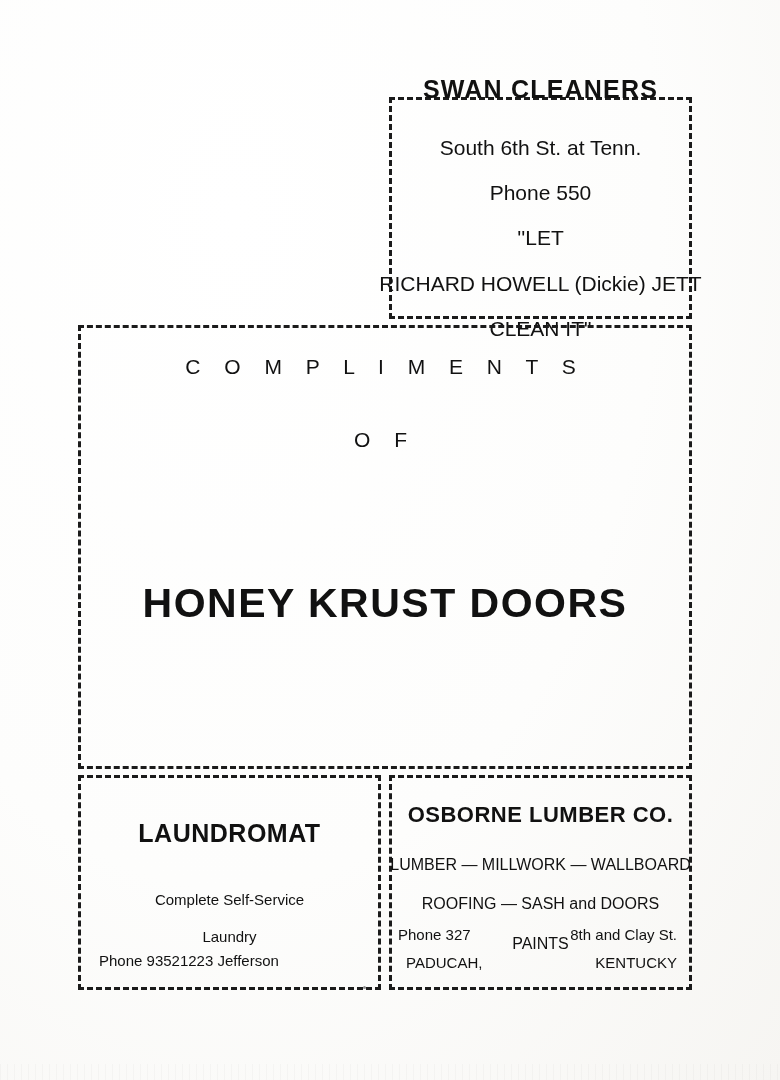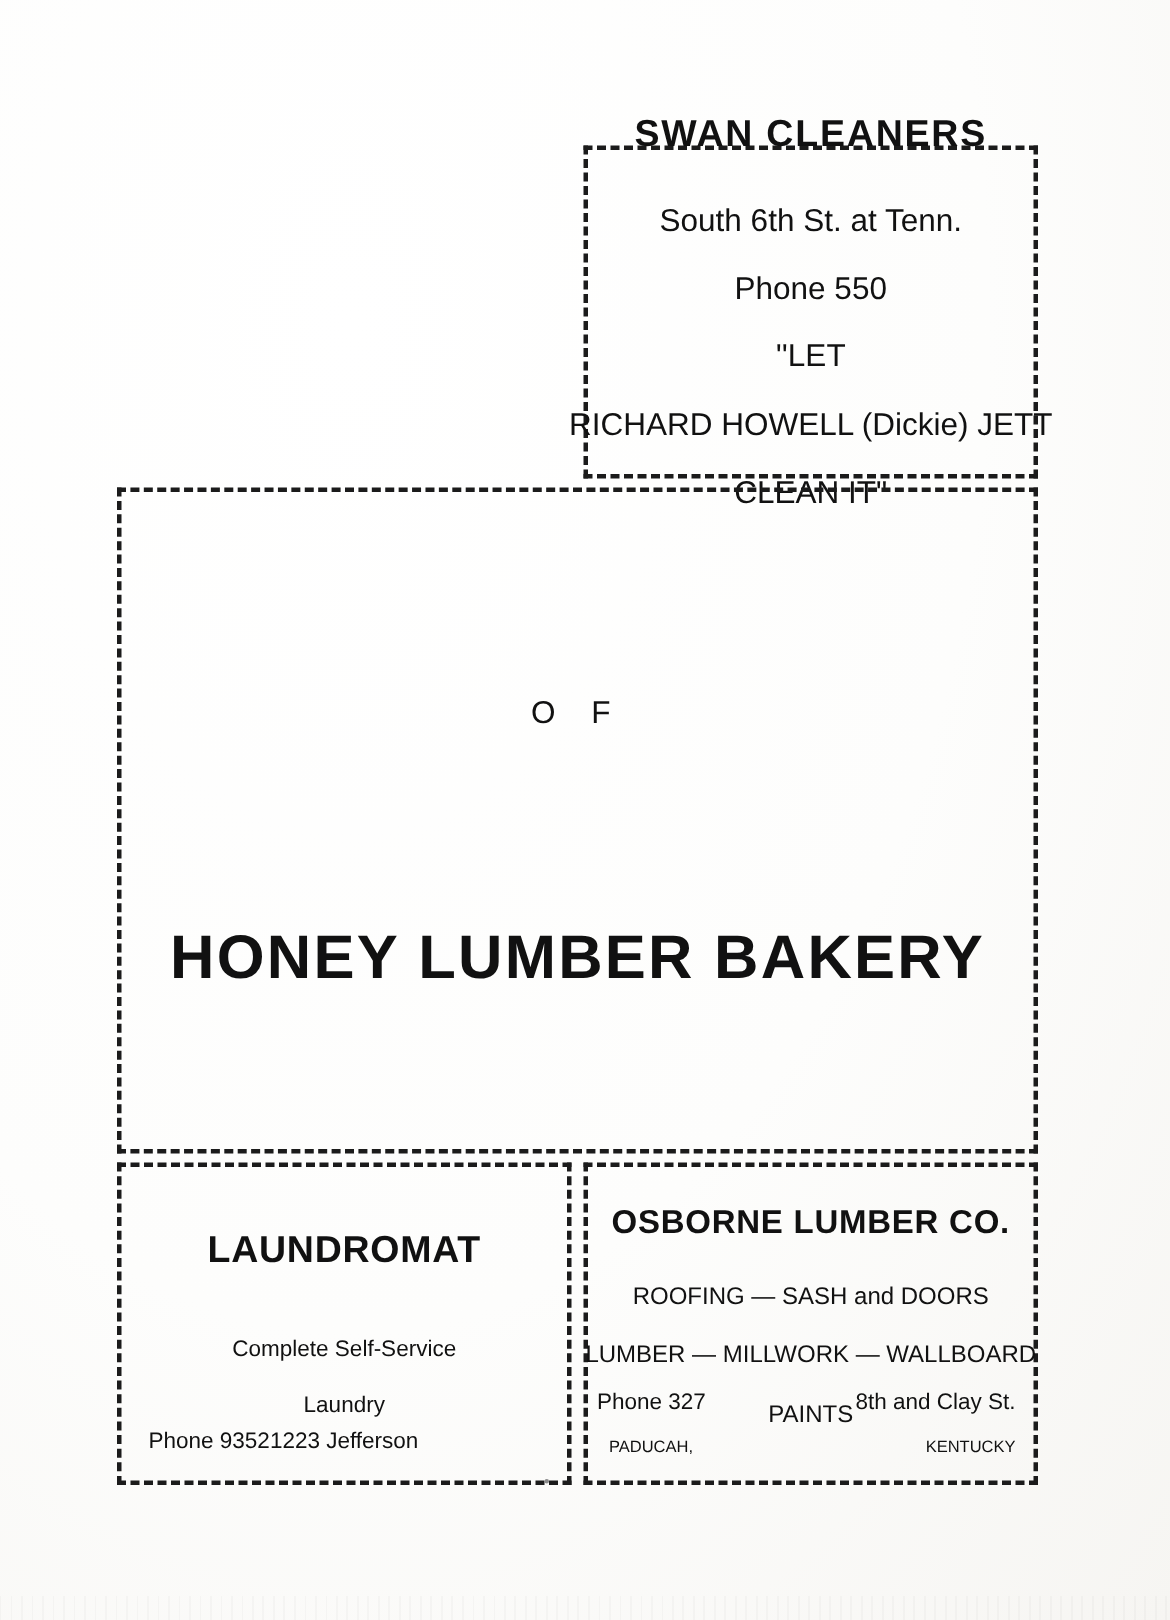--- a/index.html
+++ b/index.html
@@ -116,21 +116,21 @@
     font-size: 15px;
     margin-top: 44px;
   }
   .osborne-foot2 {
     position: absolute;
     left: 14px;
     right: 12px;
     bottom: 16px;
     display: flex;
     justify-content: space-between;
-    font-size: 11px;
+    font-size: 15px;
   }
 
   
   .speckle {
     position: absolute;
     left: 0; right: 0; bottom: 0;
     height: 16px;
     background: repeating-linear-gradient(90deg,
         rgba(0,0,0,0.05) 0px, rgba(0,0,0,0.05) 1px,
         rgba(0,0,0,0) 1px, rgba(0,0,0,0) 7px);
@@ -157,42 +157,43 @@
         <span class="line swan-line">South 6th St. at Tenn.</span>
         <span class="line swan-line">Phone 550</span>
         <span class="line swan-line">''LET</span>
         <span class="line swan-line">RICHARD HOWELL (Dickie) JETT</span>
         <span class="line swan-line">CLEAN IT"</span>
       </div>
     </div>
 
     <div class="box" id="box-honey">
       <div class="box-inner">
+        <span class="line honey-comp">C O M P L I M E N T S</span>
         <span class="line honey-of">O F</span>
-        <span class="line honey-name">HONEY  LUMBER  BAKERY</span>
+        <span class="line honey-name">HONEY  KRUST  DOORS</span>
       </div>
     </div>
 
     <div class="box" id="box-matlock">
       <div class="box-inner">
         <span class="line matlock-name2">LAUNDROMAT</span>
         <span class="line matlock-sub">Complete  Self-Service</span>
         <span class="line matlock-sub2">Laundry</span>
       </div>
       <div class="matlock-foot">
         <span>Phone 9352</span>
         <span>1223 Jefferson</span>
       </div>
     </div>
 
     <div class="box" id="box-osborne">
       <div class="box-inner" style="justify-content:flex-start; padding-top:22px;">
         <span class="line osborne-title">OSBORNE LUMBER CO.</span>
+        <span class="line osborne-line">LUMBER — MILLWORK — WALLBOARD</span>
         <span class="line osborne-line">ROOFING — SASH and DOORS</span>
-        <span class="line osborne-line">LUMBER — MILLWORK — WALLBOARD</span>
         <span class="line osborne-line">PAINTS</span>
       </div>
       <div class="osborne-foot">
         <span>Phone 327</span>
         <span>8th and Clay St.</span>
       </div>
       <div class="osborne-foot2">
         <span>PADUCAH,</span>
         <span>KENTUCKY</span>
       </div>

